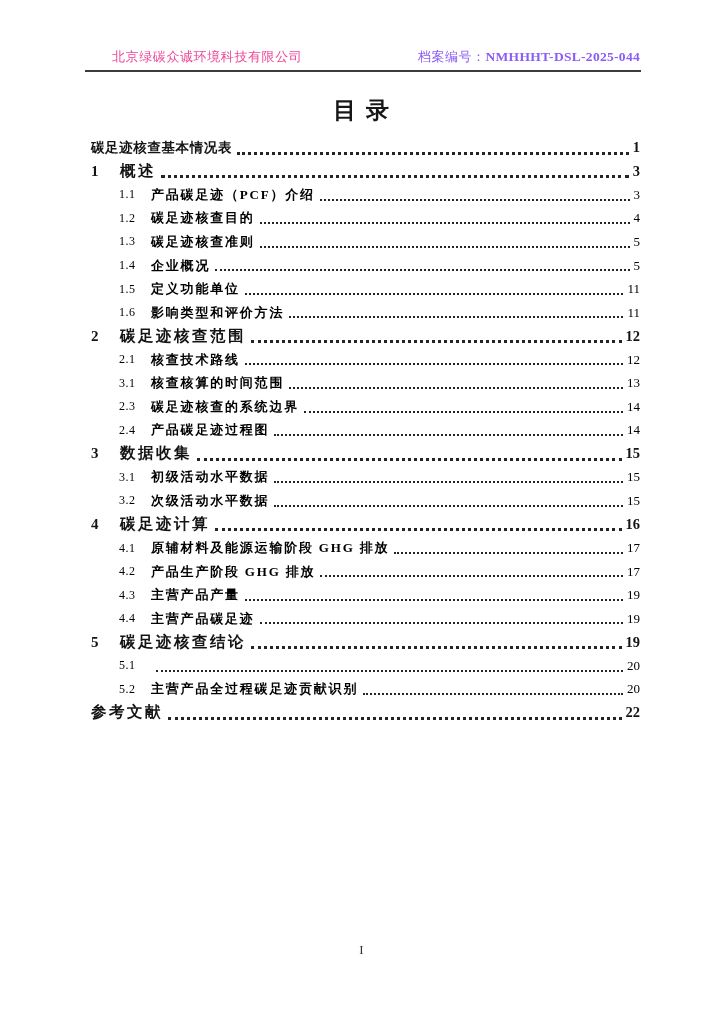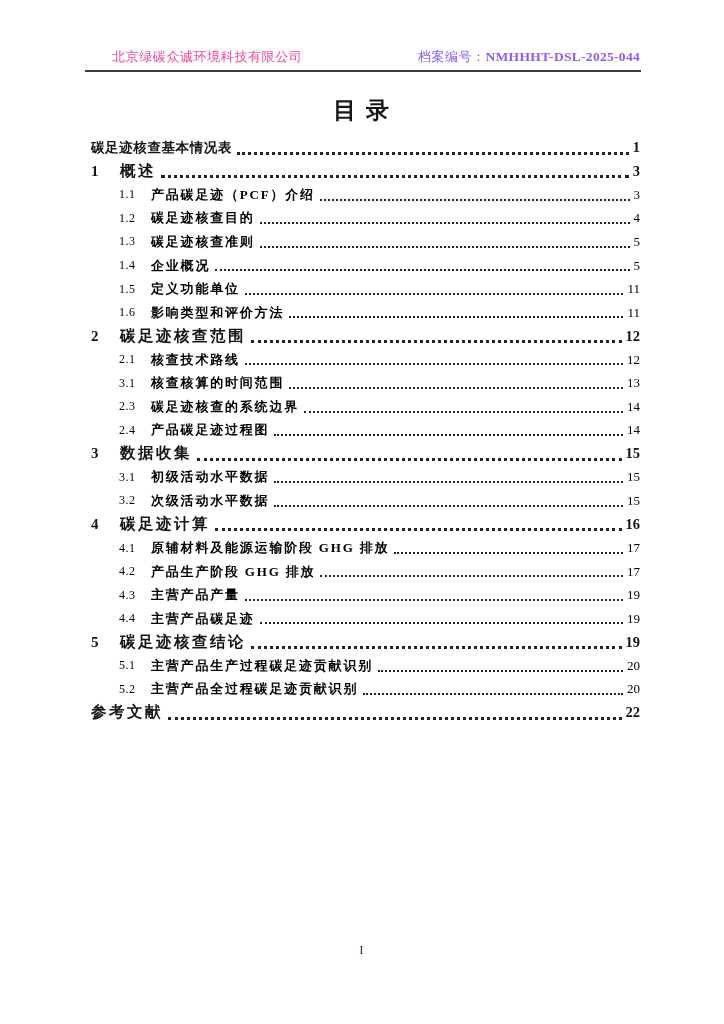--- a/index.html
+++ b/index.html
@@ -212,21 +212,20 @@
     <span class="pg">19</span>
   </div>
       <div class="toc-row l1 wide">
     <span class="num">5</span>
     <span class="label">碳足迹核查结论</span>
     <span class="leader"></span>
     <span class="pg">19</span>
   </div>
       <div class="toc-row l2">
     <span class="num">5.1</span>
-    <span class="label">主营产品生产过程碳足迹贡献识别</span>
     <span class="leader"></span>
     <span class="pg">20</span>
   </div>
       <div class="toc-row l2">
     <span class="num">5.2</span>
     <span class="label">主营产品全过程碳足迹贡献识别</span>
     <span class="leader"></span>
     <span class="pg">20</span>
   </div>
       <div class="toc-row l1 wide">

